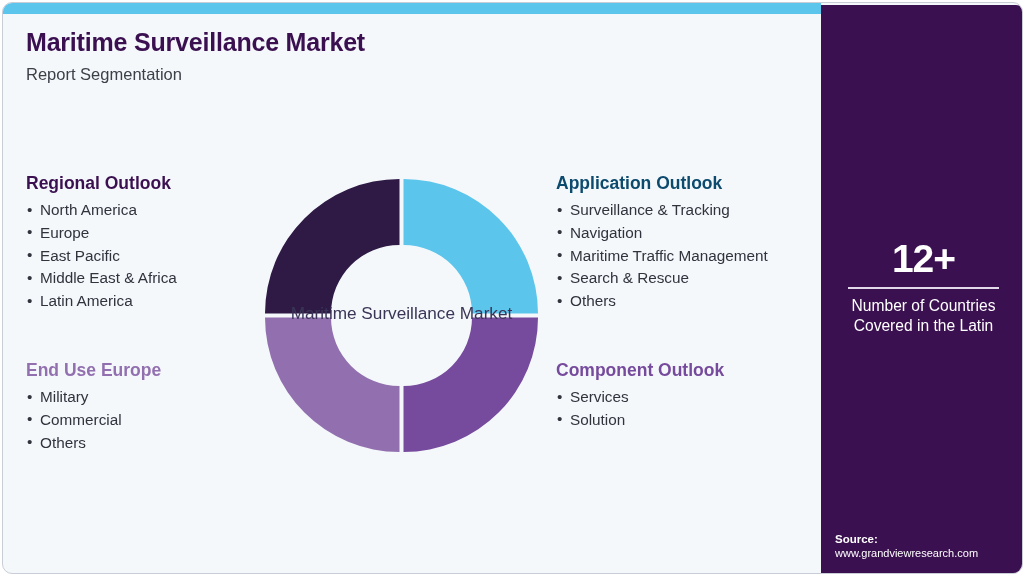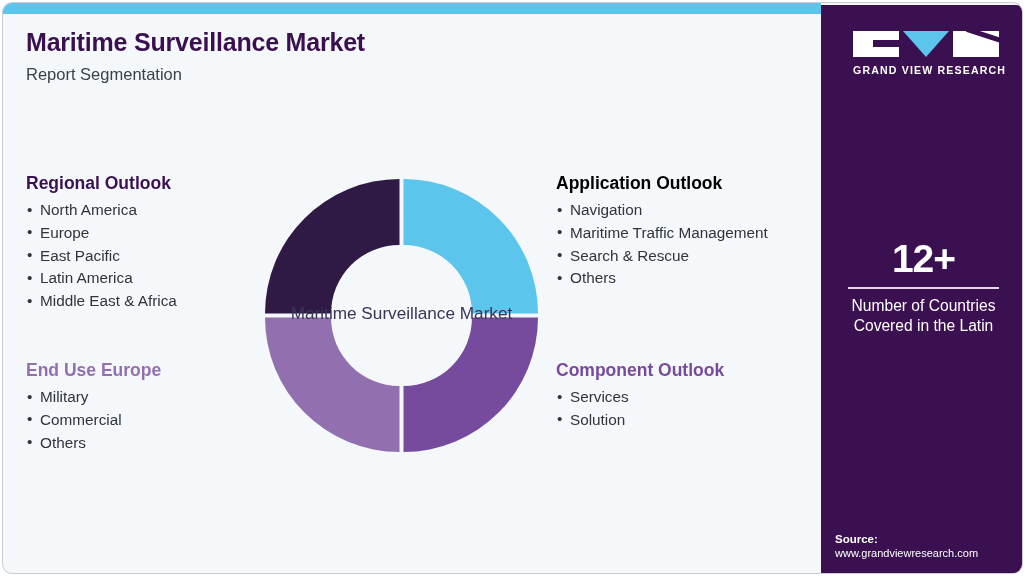--- a/index.html
+++ b/index.html
@@ -222,62 +222,55 @@
         <span>Maritime Surveillance Market</span>
       </div>
     </div>
 
     <div class="group" id="group-regional">
       <div class="group-heading" style="color:#3b1050">Regional Outlook</div>
       <ul>
         <li>North America</li>
         <li>Europe</li>
         <li>East Pacific</li>
+        <li>Middle East &amp; Africa</li>
         <li>Latin America</li>
-        <li>Middle East &amp; Africa</li>
       </ul>
     </div>
 
     <div class="group" id="group-enduse">
       <div class="group-heading" style="color:#9270b0">End Use Europe</div>
       <ul>
         <li>Military</li>
         <li>Commercial</li>
         <li>Others</li>
       </ul>
     </div>
 
     <div class="group" id="group-application">
-      <div class="group-heading" style="color:#000000">Application Outlook</div>
-      <ul>
+      <div class="group-heading" style="color:#0c4a6e">Application Outlook</div>
+      <ul>
+        <li>Surveillance &amp; Tracking</li>
         <li>Navigation</li>
         <li>Maritime Traffic Management</li>
         <li>Search &amp; Rescue</li>
         <li>Others</li>
       </ul>
     </div>
 
     <div class="group" id="group-component">
       <div class="group-heading" style="color:#764a9c">Component Outlook</div>
       <ul>
         <li>Services</li>
         <li>Solution</li>
       </ul>
     </div>
 
     <div class="side-panel">
 
-      <div class="logo">
-        <div class="logo-marks">
-          <div class="mark mark-g"></div>
-          <div class="mark mark-v"></div>
-          <div class="mark mark-r"></div>
-        </div>
-        <div class="logo-word">GRAND VIEW RESEARCH</div>
-      </div>
 
       <div class="stat">
         <div class="stat-value">12+</div>
         <div class="stat-rule"></div>
         <div class="stat-label">
           <div>Number of Countries</div>
           <div>Covered in the Latin</div>
         </div>
       </div>
 

